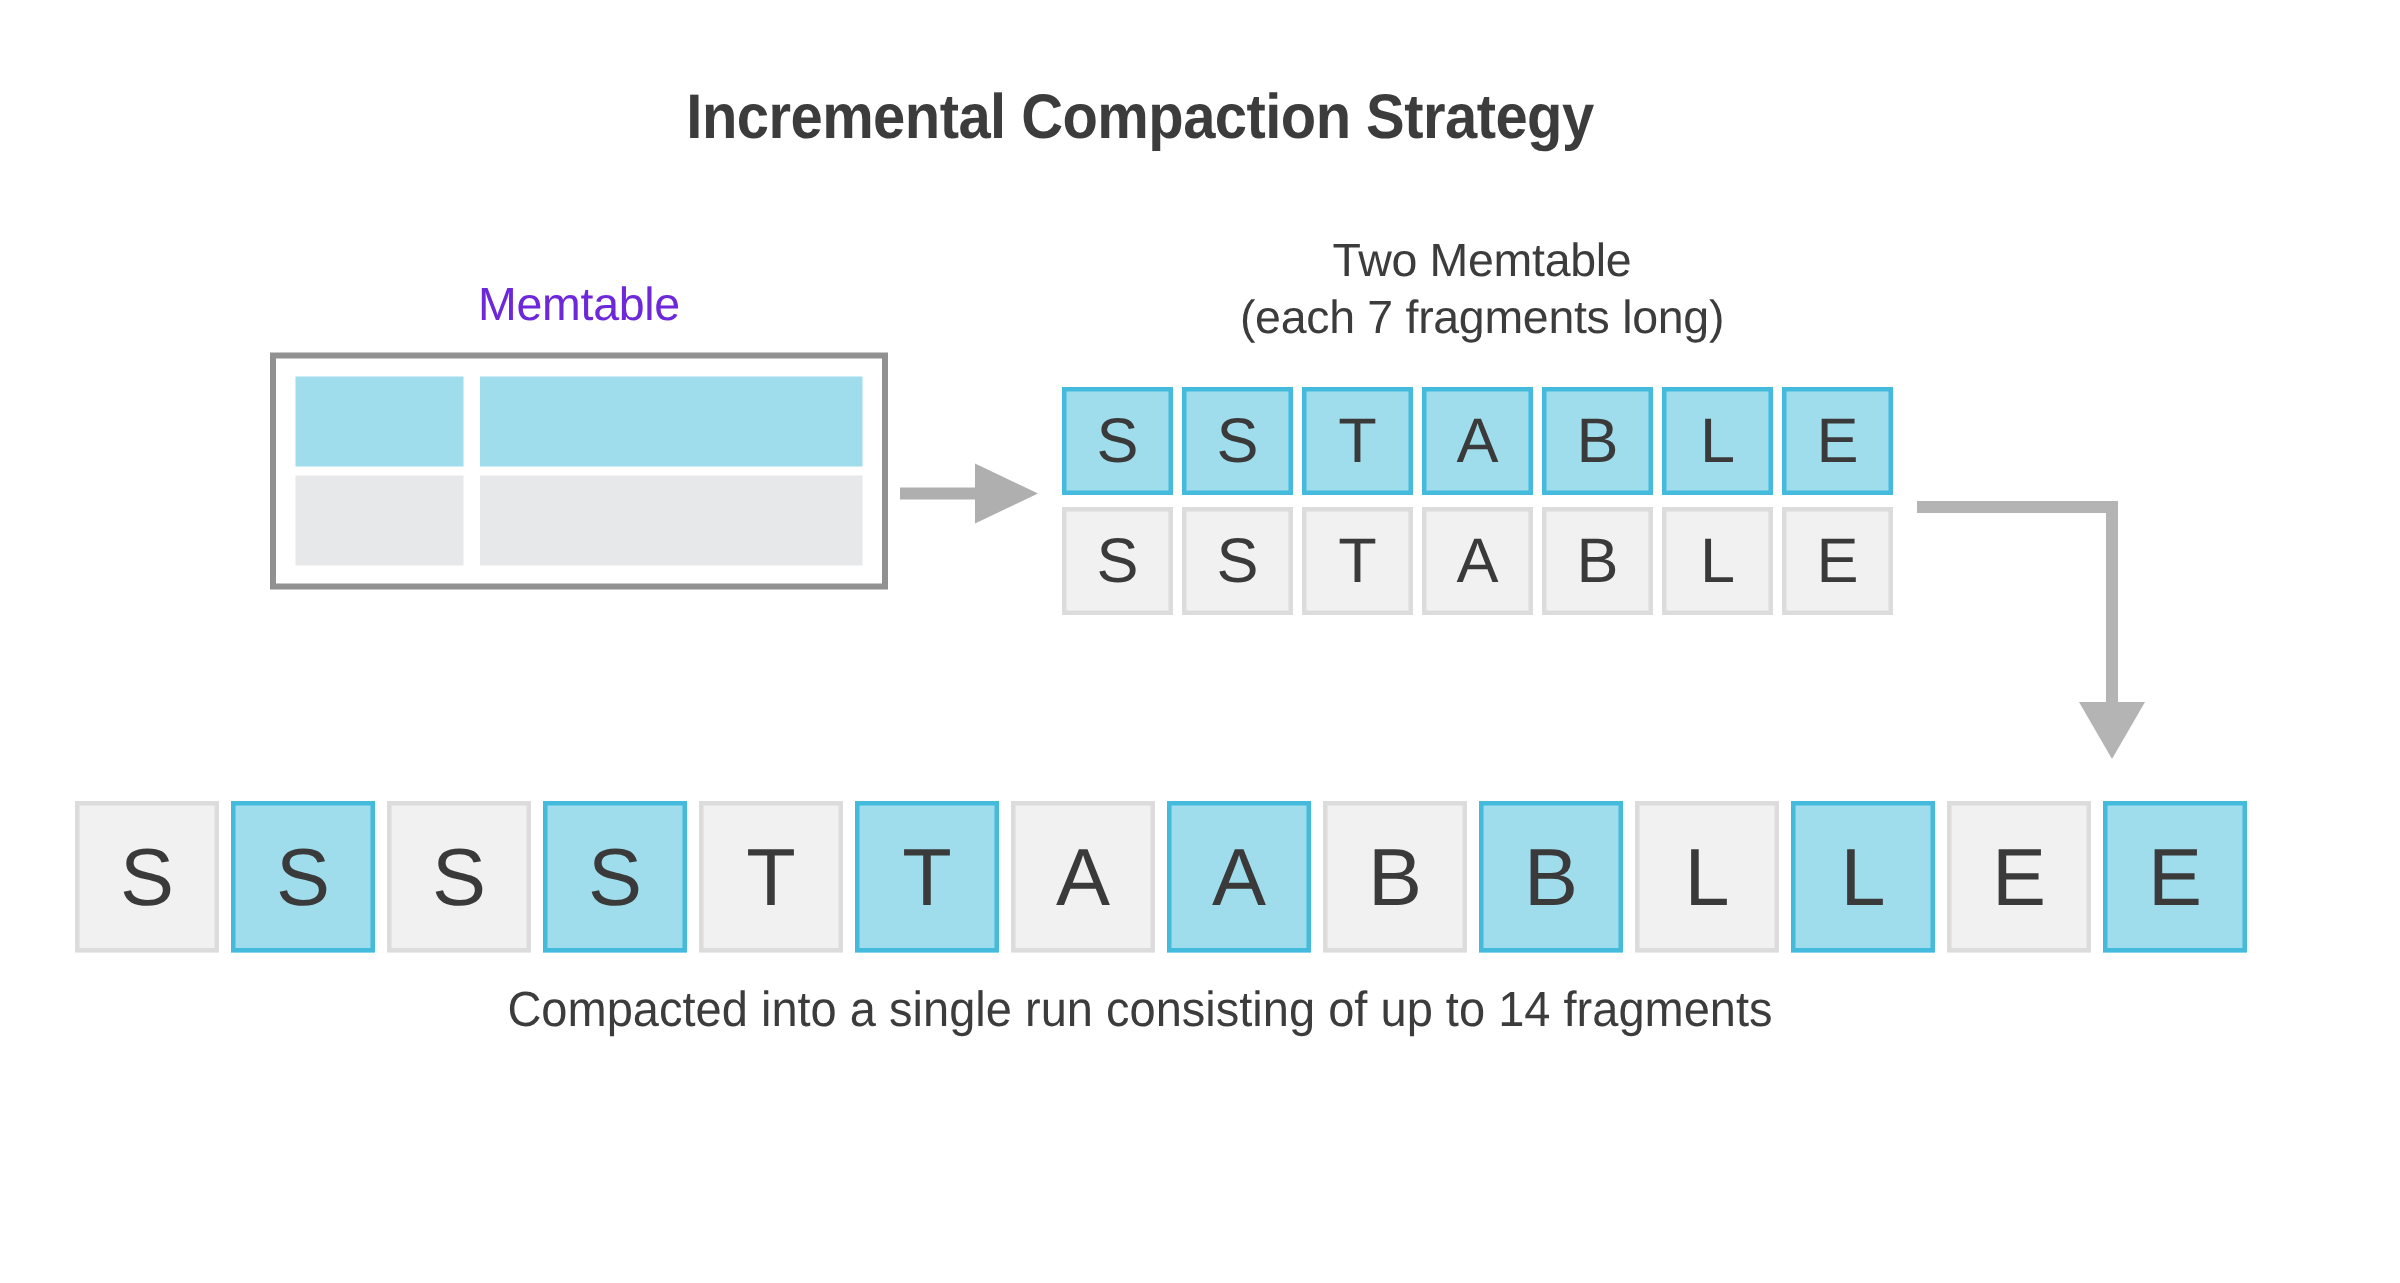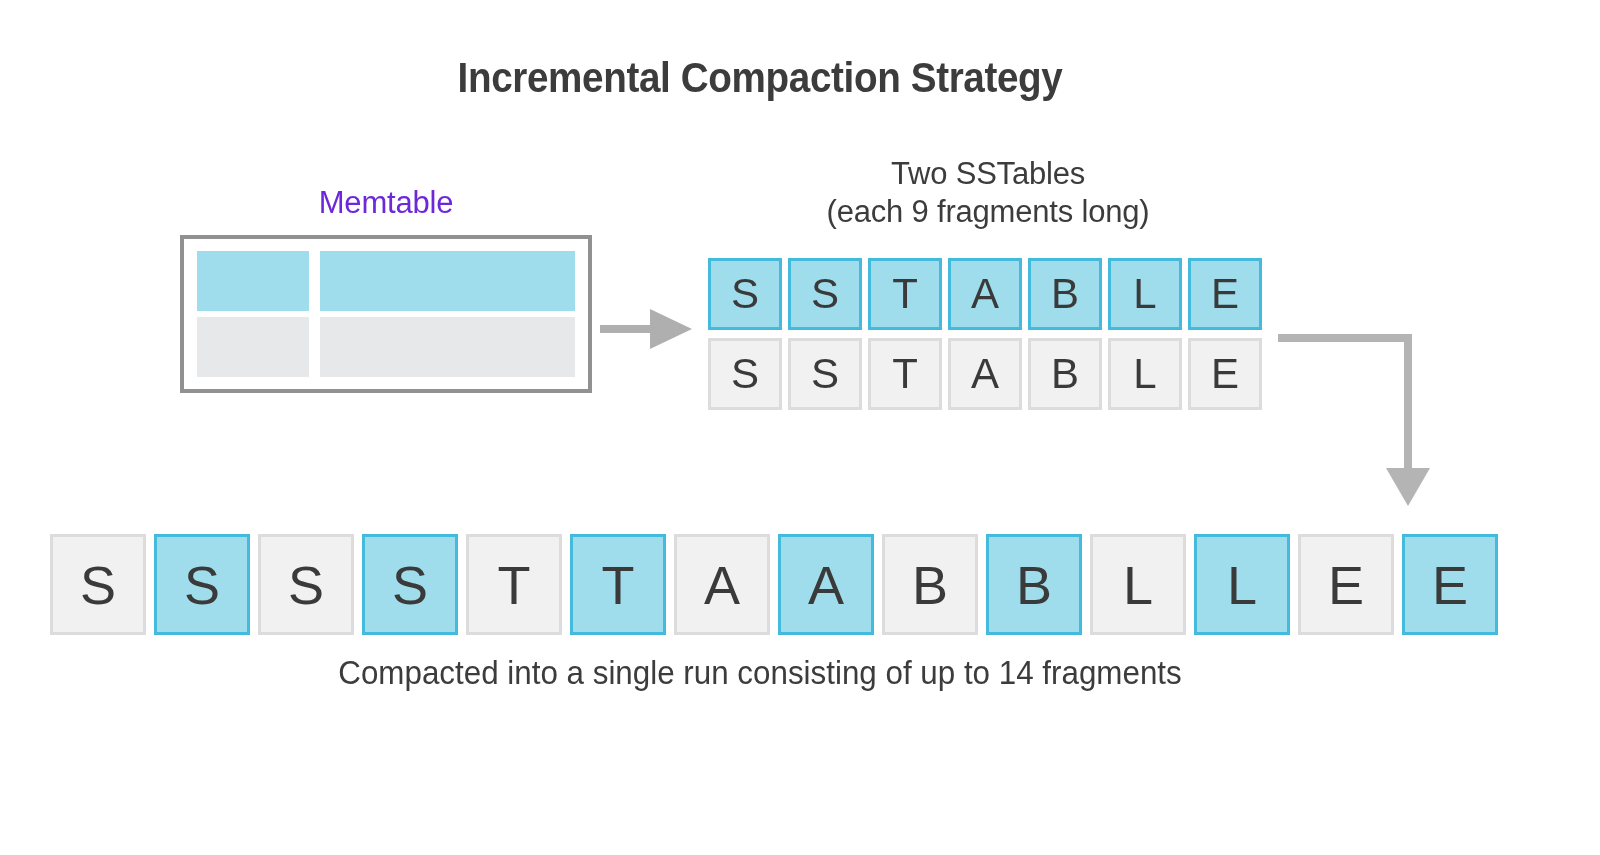--- a/index.html
+++ b/index.html
@@ -172,22 +172,22 @@
   </div>
 </div>
 
 <svg id="flow-arrow" viewBox="0 0 96 48">
   <rect x="0" y="20" width="58" height="8" fill="#AFAFAF"></rect>
   <polygon points="50,4 92,24 50,44" fill="#AFAFAF"></polygon>
 </svg>
 
 <div id="sstables-group">
   <div id="sstables-label">
-    <div>Two SSTables</div>
-    <div>(each 9 fragments long)</div>
+    <div>Two Memtable</div>
+    <div>(each 7 fragments long)</div>
   </div>
 
   <div class="sst-row" id="sst-row-top">
     <div class="cell cell-blue sst-cell">S</div>
     <div class="cell cell-blue sst-cell">S</div>
     <div class="cell cell-blue sst-cell">T</div>
     <div class="cell cell-blue sst-cell">A</div>
     <div class="cell cell-blue sst-cell">B</div>
     <div class="cell cell-blue sst-cell">L</div>
     <div class="cell cell-blue sst-cell">E</div>

